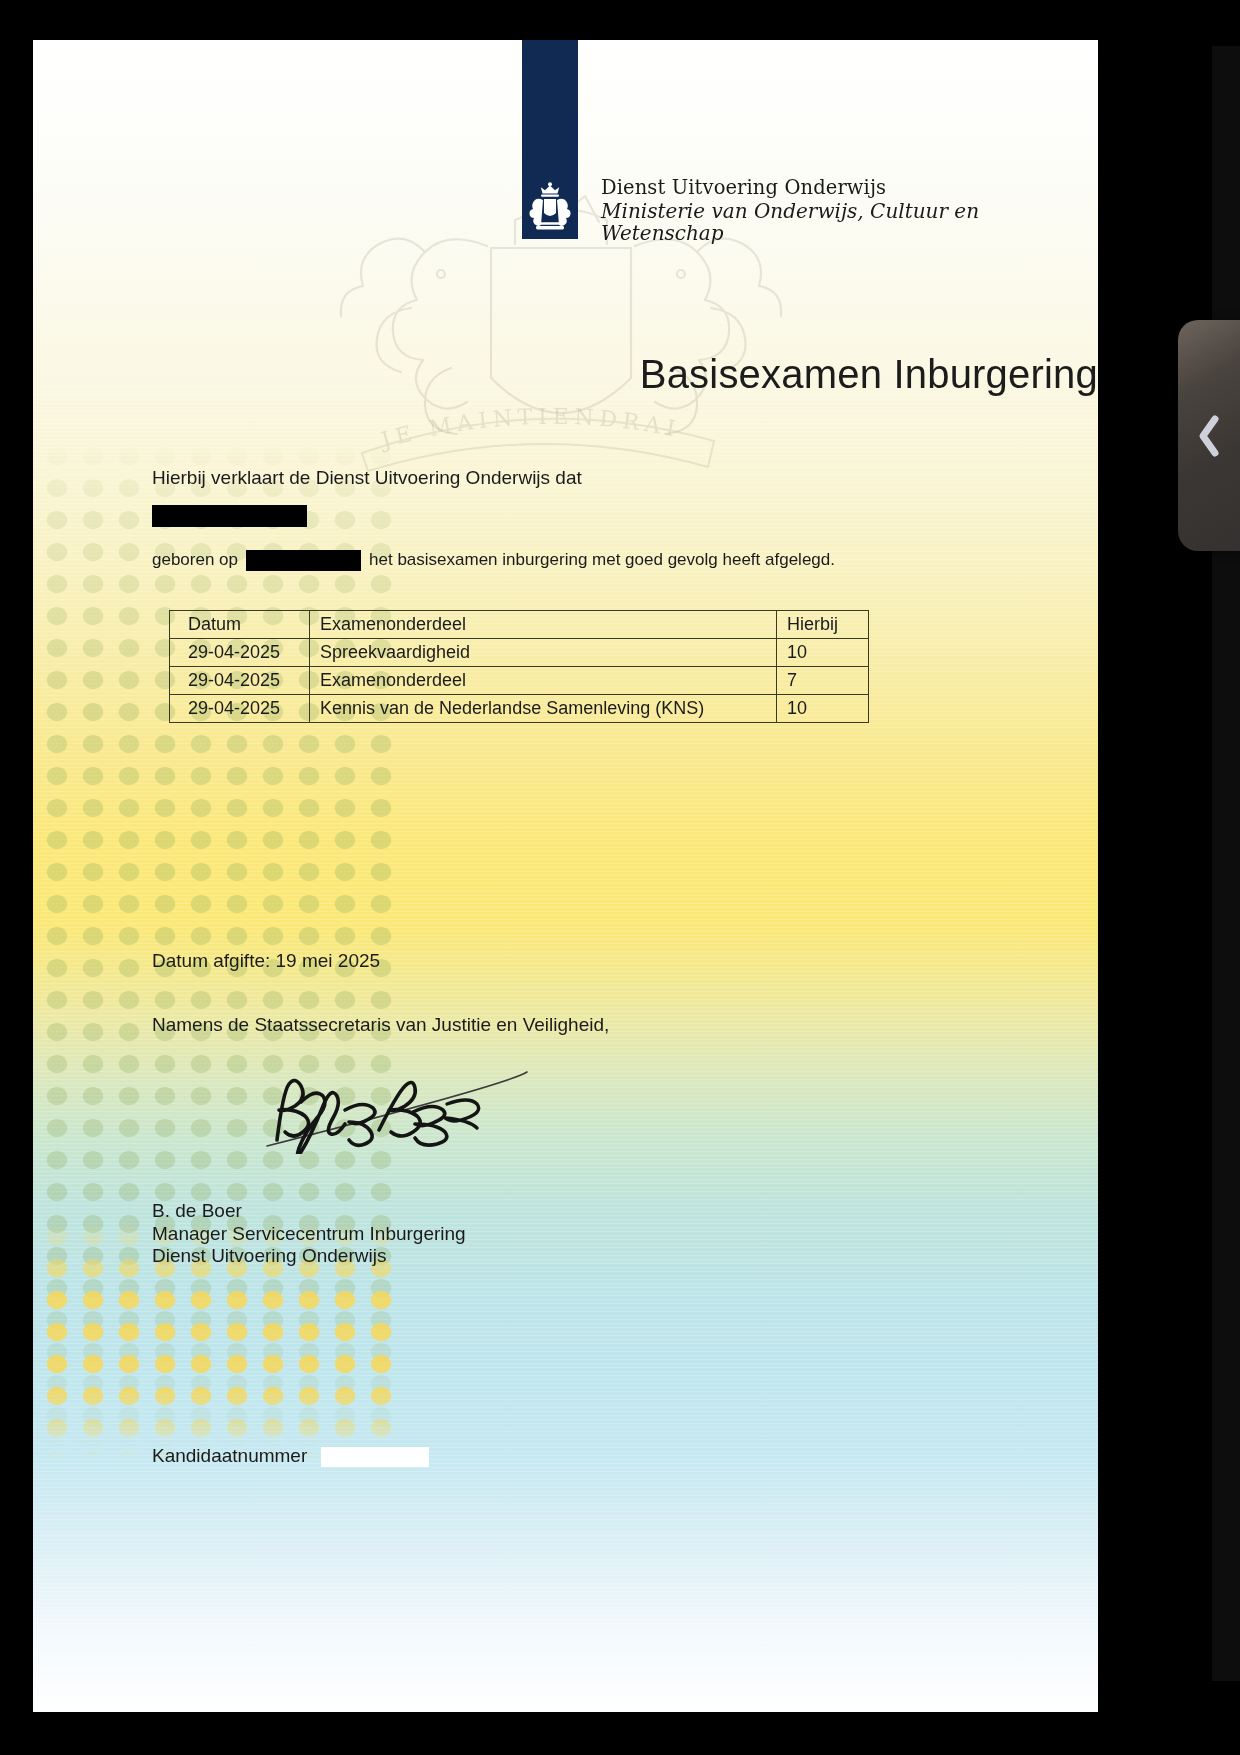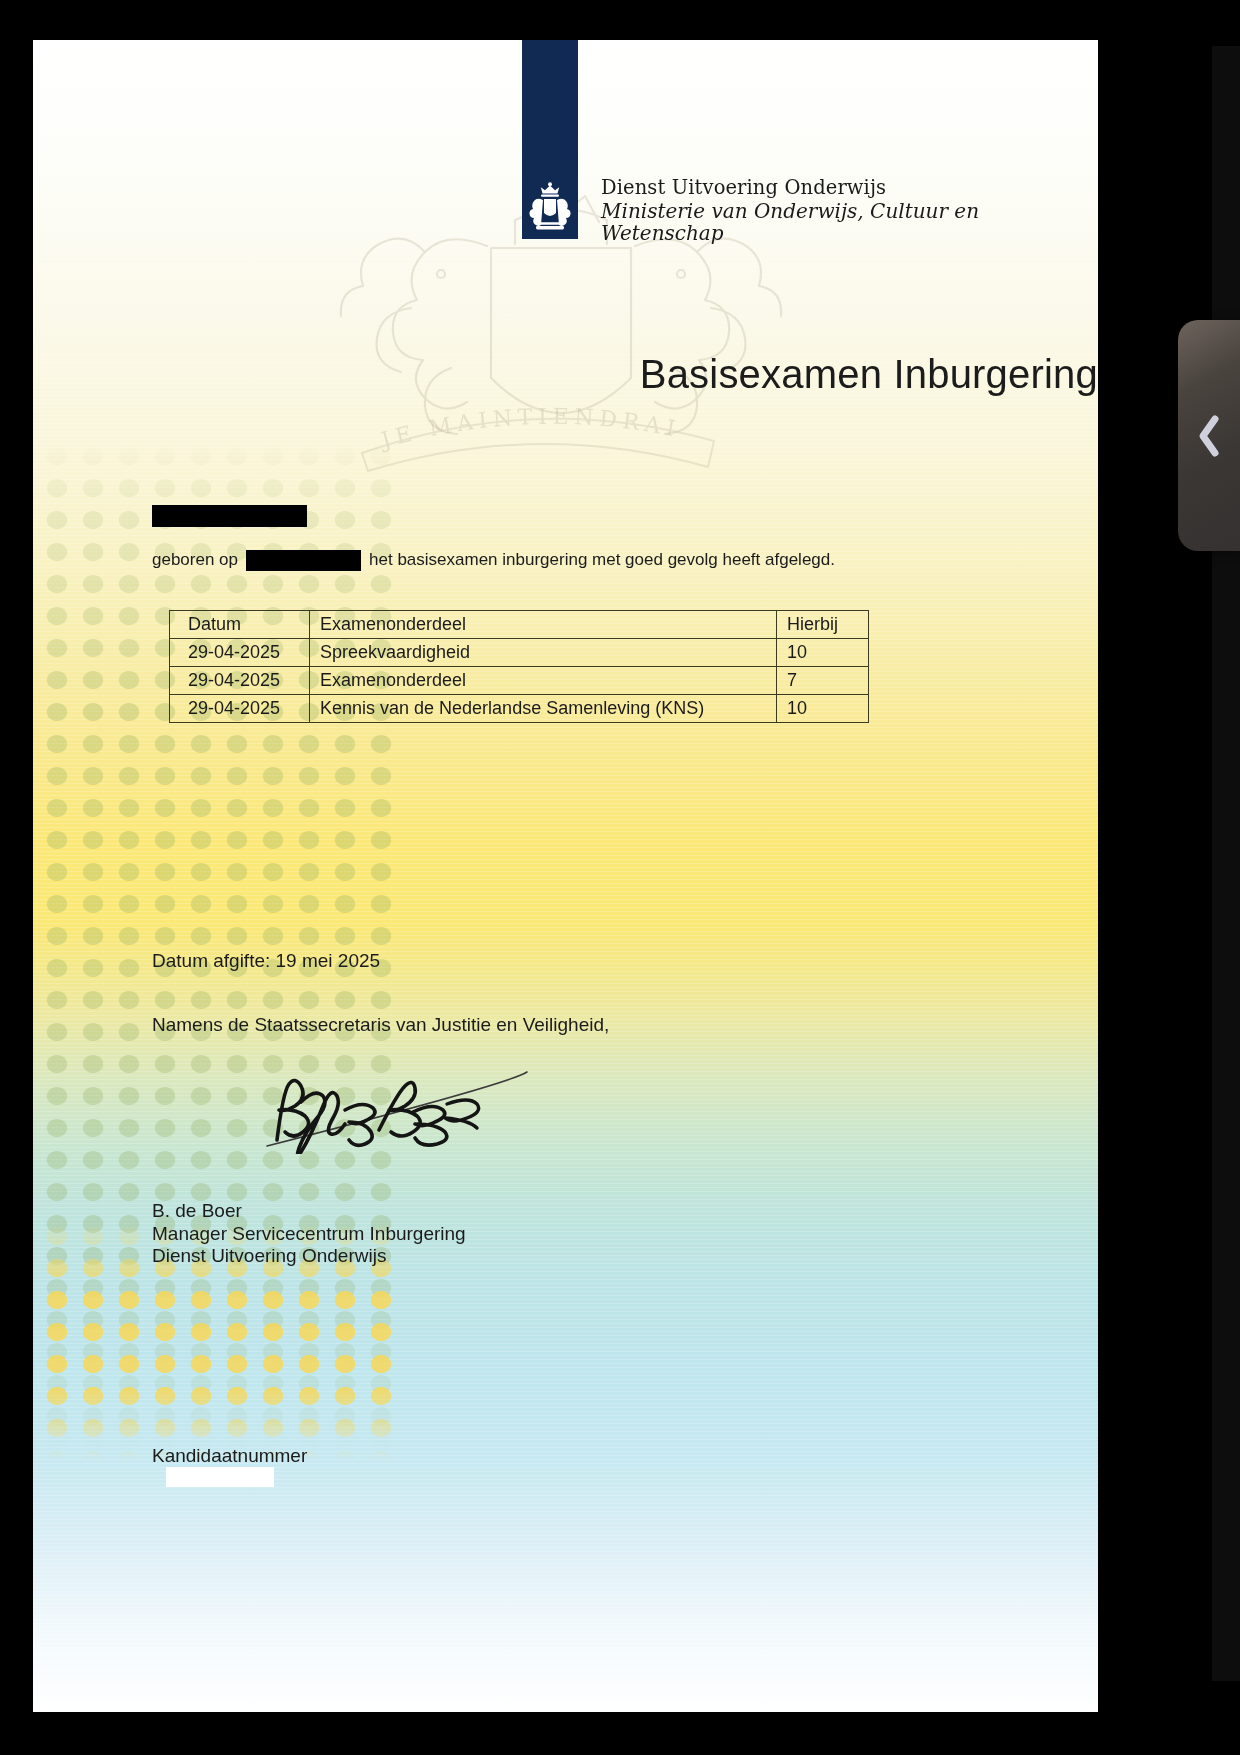--- a/index.html
+++ b/index.html
@@ -254,25 +254,24 @@
     color: #1b1b1b;
     white-space: nowrap;
   }
 
   
   #candidate-row {
     position: absolute;
     left: 119px;
     top: 1405px;
     display: flex;
-    align-items: flex-start;
+    align-items: flex-end;
     font-size: 19px;
     color: #1b1b1b;
     white-space: nowrap;
-    flex-direction: column;
   }
   #redact-candidate {
     width: 108px;
     height: 20px;
     background: #ffffff;
     margin-left: 14px;
     display: inline-block;
   }
 
   
@@ -366,20 +365,21 @@
         <path d="M4 48 Q180 -14 356 36 L350 62 Q180 14 10 66 Z" fill="none" stroke="#c3bda3" stroke-width="2"></path>
         <defs>
             <path id="mottoArc" d="M16 46 Q180 -4 344 38" fill="none"></path>
           </defs>
         <text font-family="DejaVu Serif, serif" font-size="22" letter-spacing="5.5" fill="#b8b299">
           <textPath href="#mottoArc" startOffset="3%">JE MAINTIENDRAI</textPath>
         </text>
       </svg>
     </div>
 
+    <div class="body-text" id="line-declares">Hierbij verklaart de Dienst Uitvoering Onderwijs dat</div>
 
     <div id="redact-name"></div>
 
     <div id="line-born">
       <span>geboren op</span>
       <span id="redact-dob"></span>
       <span>het basisexamen inburgering met goed gevolg heeft afgelegd.</span>
     </div>
 
     <table id="results-table">

